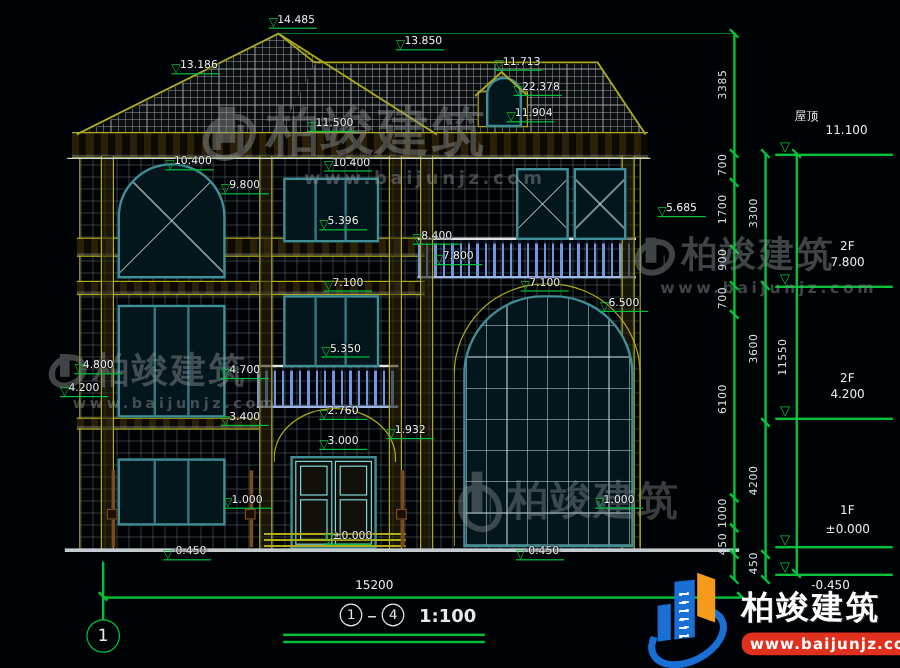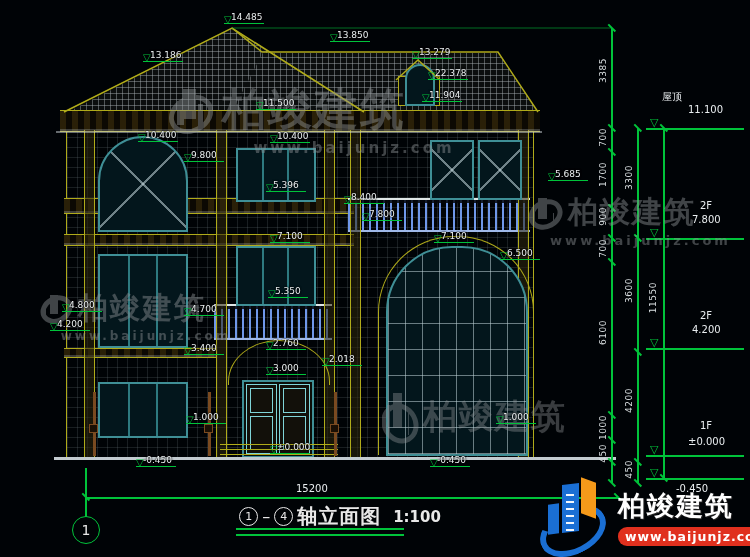--- a/index.html
+++ b/index.html
@@ -175,21 +175,21 @@
     </div>
   </div>
 
   <div id="markers">
       <div class="marker" style="left: 224px; top: 12px;"><span class="mv">14.485</span><div class="mline">
           <span class="mtri">▽</span>
         </div></div>
       <div class="marker" style="left: 330px; top: 30px;"><span class="mv">13.850</span><div class="mline">
           <span class="mtri">▽</span>
         </div></div>
-      <div class="marker" style="left: 412px; top: 47px;"><span class="mv">13.279</span><div class="mline">
+      <div class="marker" style="left: 412px; top: 47px;"><span class="mv">11.713</span><div class="mline">
           <span class="mtri">▽</span>
         </div></div>
       <div class="marker" style="left: 428px; top: 68px;"><span class="mv">22.378</span><div class="mline">
           <span class="mtri">▽</span>
         </div></div>
       <div class="marker" style="left: 422px; top: 90px;"><span class="mv">11.904</span><div class="mline">
           <span class="mtri">▽</span>
         </div></div>
       <div class="marker" style="left: 143px; top: 50px;"><span class="mv">13.186</span><div class="mline">
           <span class="mtri">▽</span>
@@ -238,21 +238,21 @@
         </div></div>
       <div class="marker" style="left: 184px; top: 304px;"><span class="mv">4.700</span><div class="mline">
           <span class="mtri">▽</span>
         </div></div>
       <div class="marker" style="left: 184px; top: 343px;"><span class="mv">3.400</span><div class="mline">
           <span class="mtri">▽</span>
         </div></div>
       <div class="marker" style="left: 266px; top: 338px;"><span class="mv">2.760</span><div class="mline">
           <span class="mtri">▽</span>
         </div></div>
-      <div class="marker" style="left: 322px; top: 354px;"><span class="mv">2.018</span><div class="mline">
+      <div class="marker" style="left: 322px; top: 354px;"><span class="mv">1.932</span><div class="mline">
           <span class="mtri">▽</span>
         </div></div>
       <div class="marker" style="left: 266px; top: 363px;"><span class="mv">3.000</span><div class="mline">
           <span class="mtri">▽</span>
         </div></div>
       <div class="marker" style="left: 186px; top: 412px;"><span class="mv">1.000</span><div class="mline">
           <span class="mtri">▽</span>
         </div></div>
       <div class="marker" style="left: 496px; top: 412px;"><span class="mv">1.000</span><div class="mline">
           <span class="mtri">▽</span>
@@ -337,21 +337,20 @@
   <div class="abs greenline" style="left:85px;top:468px;width:1.5px;height:49px;"></div>
 
   <div class="abs" style="left:72px;top:516px;width:26px;height:26px;border:1.5px solid #00c33a;border-radius:50%;display:flex;align-items:center;justify-content:center;z-index:6;">
     <span style="color:#e8e8e8;font-size:14px;">1</span>
   </div>
 
   <div id="title-row">
     <span class="circ">1</span>
     <span style="font-size:16px;">–</span>
     <span class="circ">4</span>
-    <span class="tname">轴立面图</span>
     <span class="tscale">1:100</span>
   </div>
   <div id="title-underline"></div>
 
   <div id="footer-logo">
     <span class="fl-icon">
       <span class="fl-swoosh"></span>
       <span class="fl-b3"></span>
       <span class="fl-b1"></span>
       <span class="fl-b2"></span>

